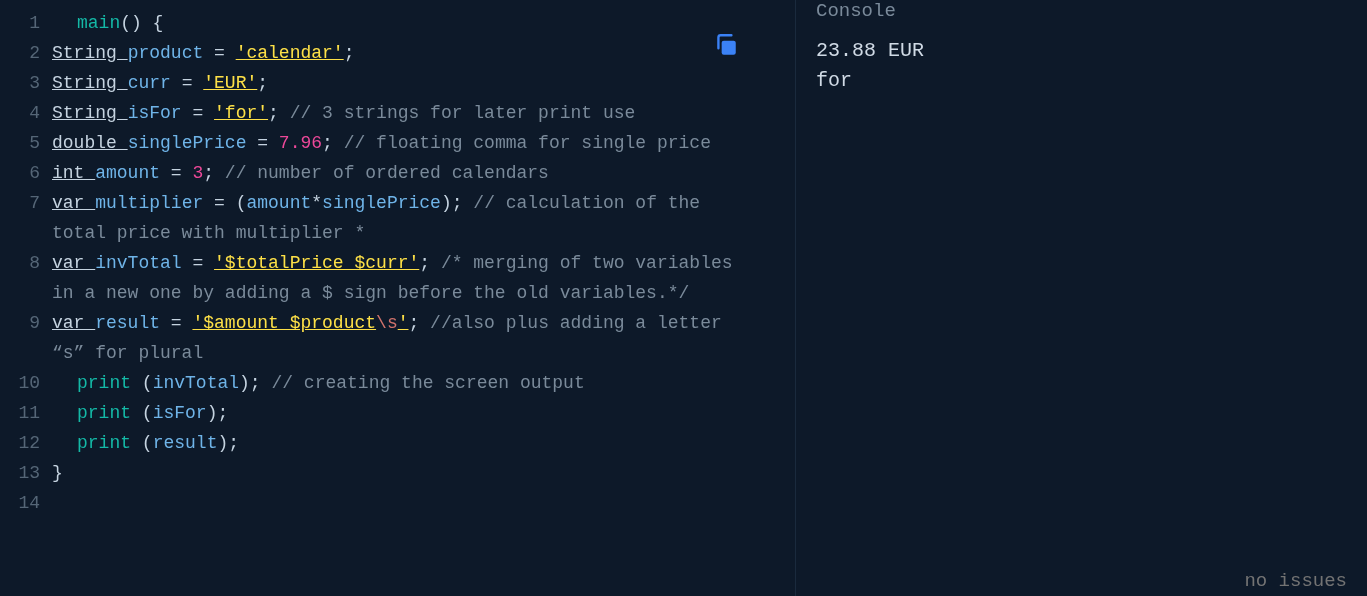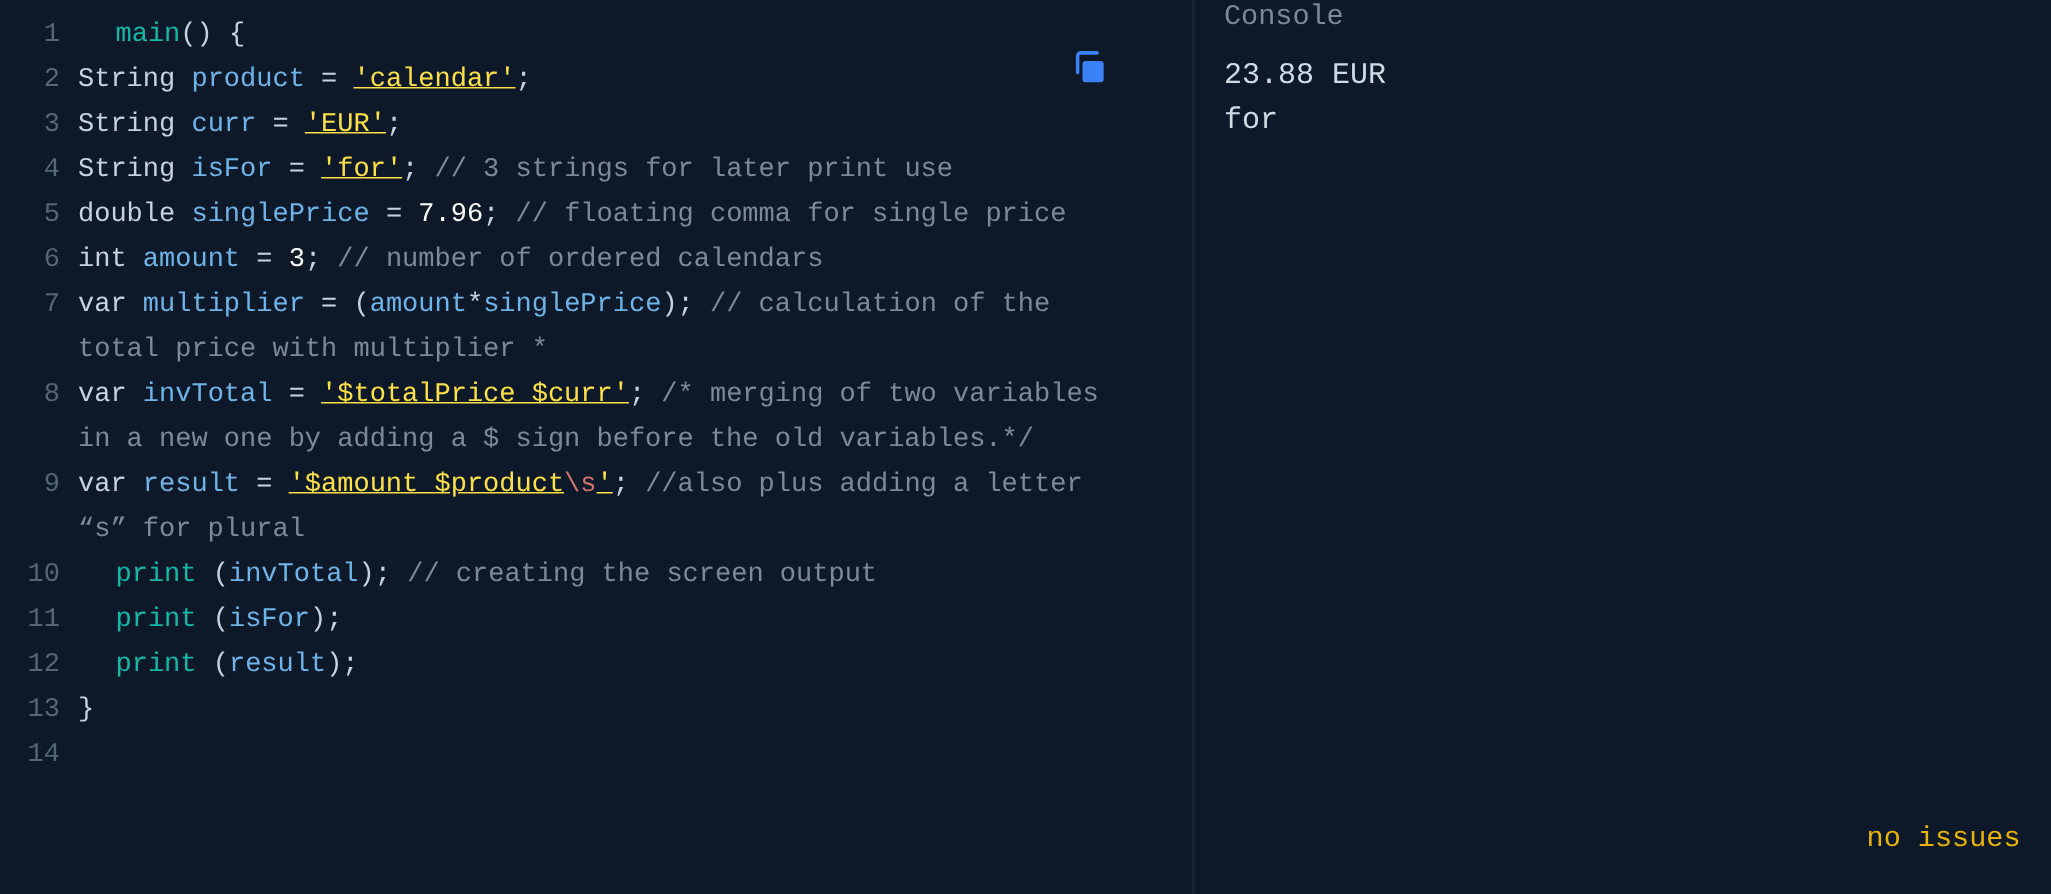--- a/index.html
+++ b/index.html
@@ -40,24 +40,24 @@
   flex-shrink: 0;
   user-select: none;
 }
 .code-content {
   color: #c5d3e0;
   white-space: pre-wrap;
   word-break: break-word;
   max-width: 700px;
 }
 .tok-func { color: #14b8a6; margin-left: 25px; }
-.tok-type { color: #c5d3e0; }
+.tok-type { color: #c5d3e0; text-decoration: underline; }
 .tok-var { color: #6fb4e8; }
 .tok-str { color: #fde047; text-decoration: underline; }
-.tok-num { color: #ffffff; }
+.tok-num { color: #ec4899; }
 .tok-comment { color: #7a8a9a; }
 .tok-punct { color: #c5d3e0; }
 .tok-op { color: #c5d3e0; }
 .tok-escape { color: #d2736c; }
 .copy-btn {
   position: absolute;
   top: 32px;
   right: 56px;
   width: 26px;
   height: 26px;
@@ -70,23 +70,23 @@
   font-size: 19px;
   margin-bottom: 14px;
 }
 .console-line {
   color: #d0dae5;
   font-size: 20px;
   line-height: 30px;
 }
 .status-bar {
   position: absolute;
-  bottom: 26px;
+  bottom: 4px;
   right: 20px;
-  color: #eab308;
+  color: #737373;
   font-size: 19px;
   margin-left: 24px;
 }
 </style>
 </head>
 <body>
 
 <div class="editor-pane">
   <div class="copy-btn">
     <svg viewBox="0 0 24 24" fill="currentColor">

